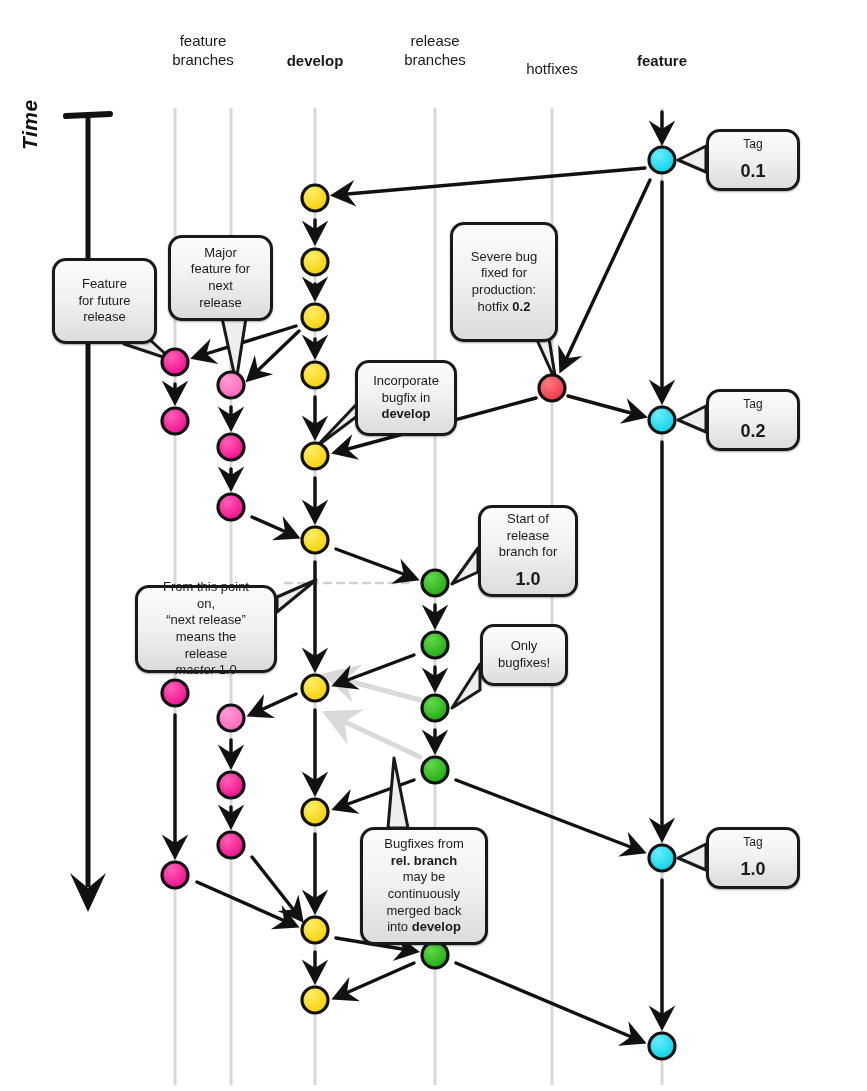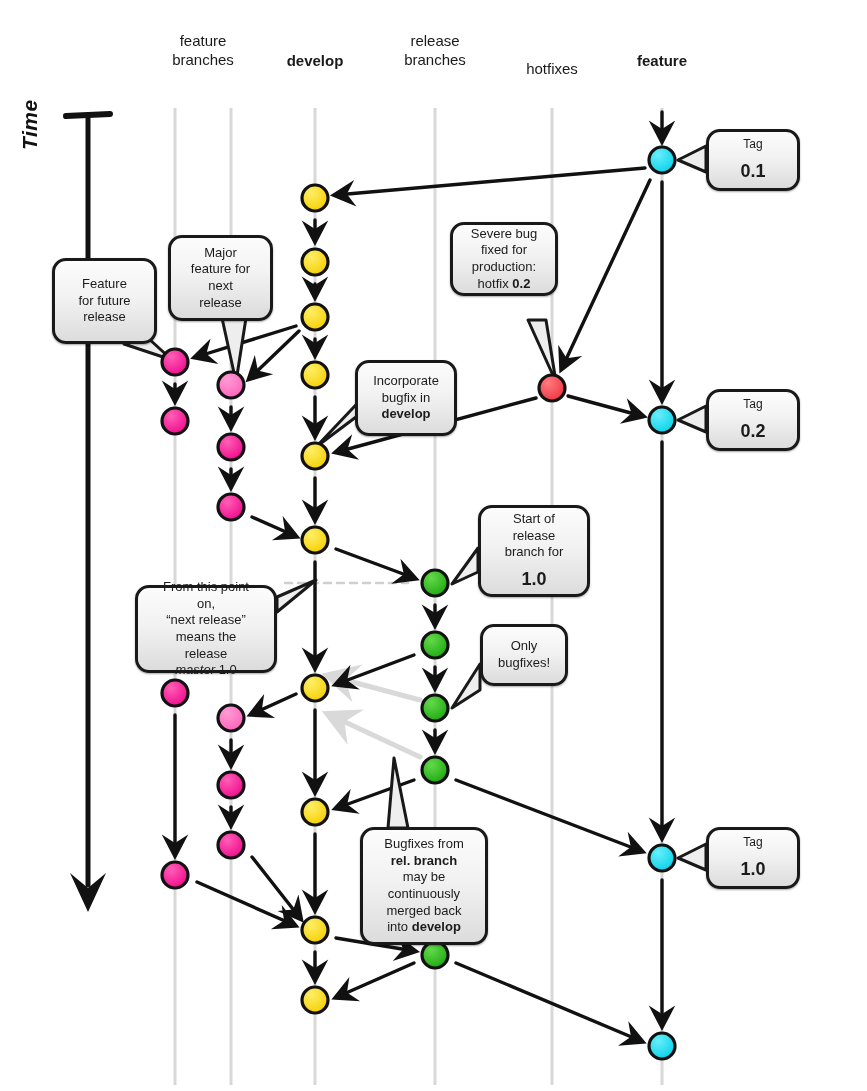--- a/index.html
+++ b/index.html
@@ -192,30 +192,30 @@
         <div>feature</div>
       </div>
     </div>
   <div id="callout-layer">
       <div class="callout" style="left: 52px; top: 258px; width: 105px; height: 86px;">
         <div>Feature<br>for future<br>release</div>
       </div>
       <div class="callout" style="left: 168px; top: 235px; width: 105px; height: 86px;">
         <div>Major<br>feature for<br>next release</div>
       </div>
-      <div class="callout" style="left: 450px; top: 222px; width: 108px; height: 74px;">
+      <div class="callout" style="left: 450px; top: 222px; width: 108px; height: 120px;">
         <div>Severe bug<br>fixed for<br>production:<br>hotfix <b>0.2</b></div>
       </div>
       <div class="callout" style="left: 355px; top: 316px; width: 102px; height: 76px; margin-top: 44px;">
         <div>Incorporate<br>bugfix in<br><b>develop</b></div>
       </div>
       <div class="callout" style="left: 135px; top: 585px; width: 142px; height: 88px;">
         <div>From this point on,<br>“next release”<br>means the release<br><i>master</i> 1.0</div>
       </div>
-      <div class="callout" style="left: 478px; top: 505px; width: 112px; height: 92px;">
+      <div class="callout" style="left: 478px; top: 505px; width: 100px; height: 92px;">
         <div>Start of<br>release<br>branch for<br><span class="big">1.0</span></div>
       </div>
       <div class="callout" style="left: 480px; top: 624px; width: 88px; height: 62px;">
         <div>Only<br>bugfixes!</div>
       </div>
       <div class="callout" style="left: 360px; top: 827px; width: 128px; height: 118px;">
         <div>Bugfixes from<br><b>rel. branch</b><br>may be<br>continuously<br>merged back<br>into <b>develop</b></div>
       </div>
       <div class="callout" style="left: 706px; top: 129px; width: 94px; height: 62px;">
         <div>

